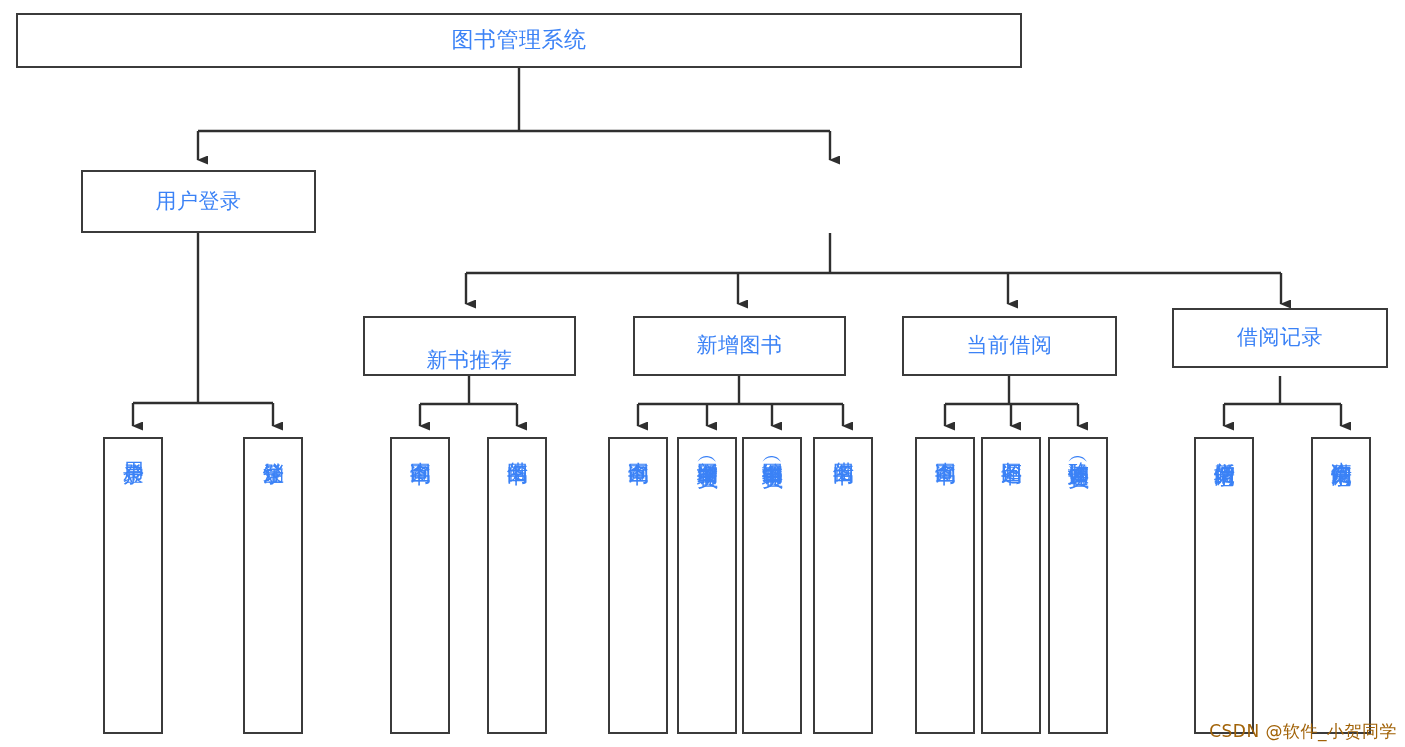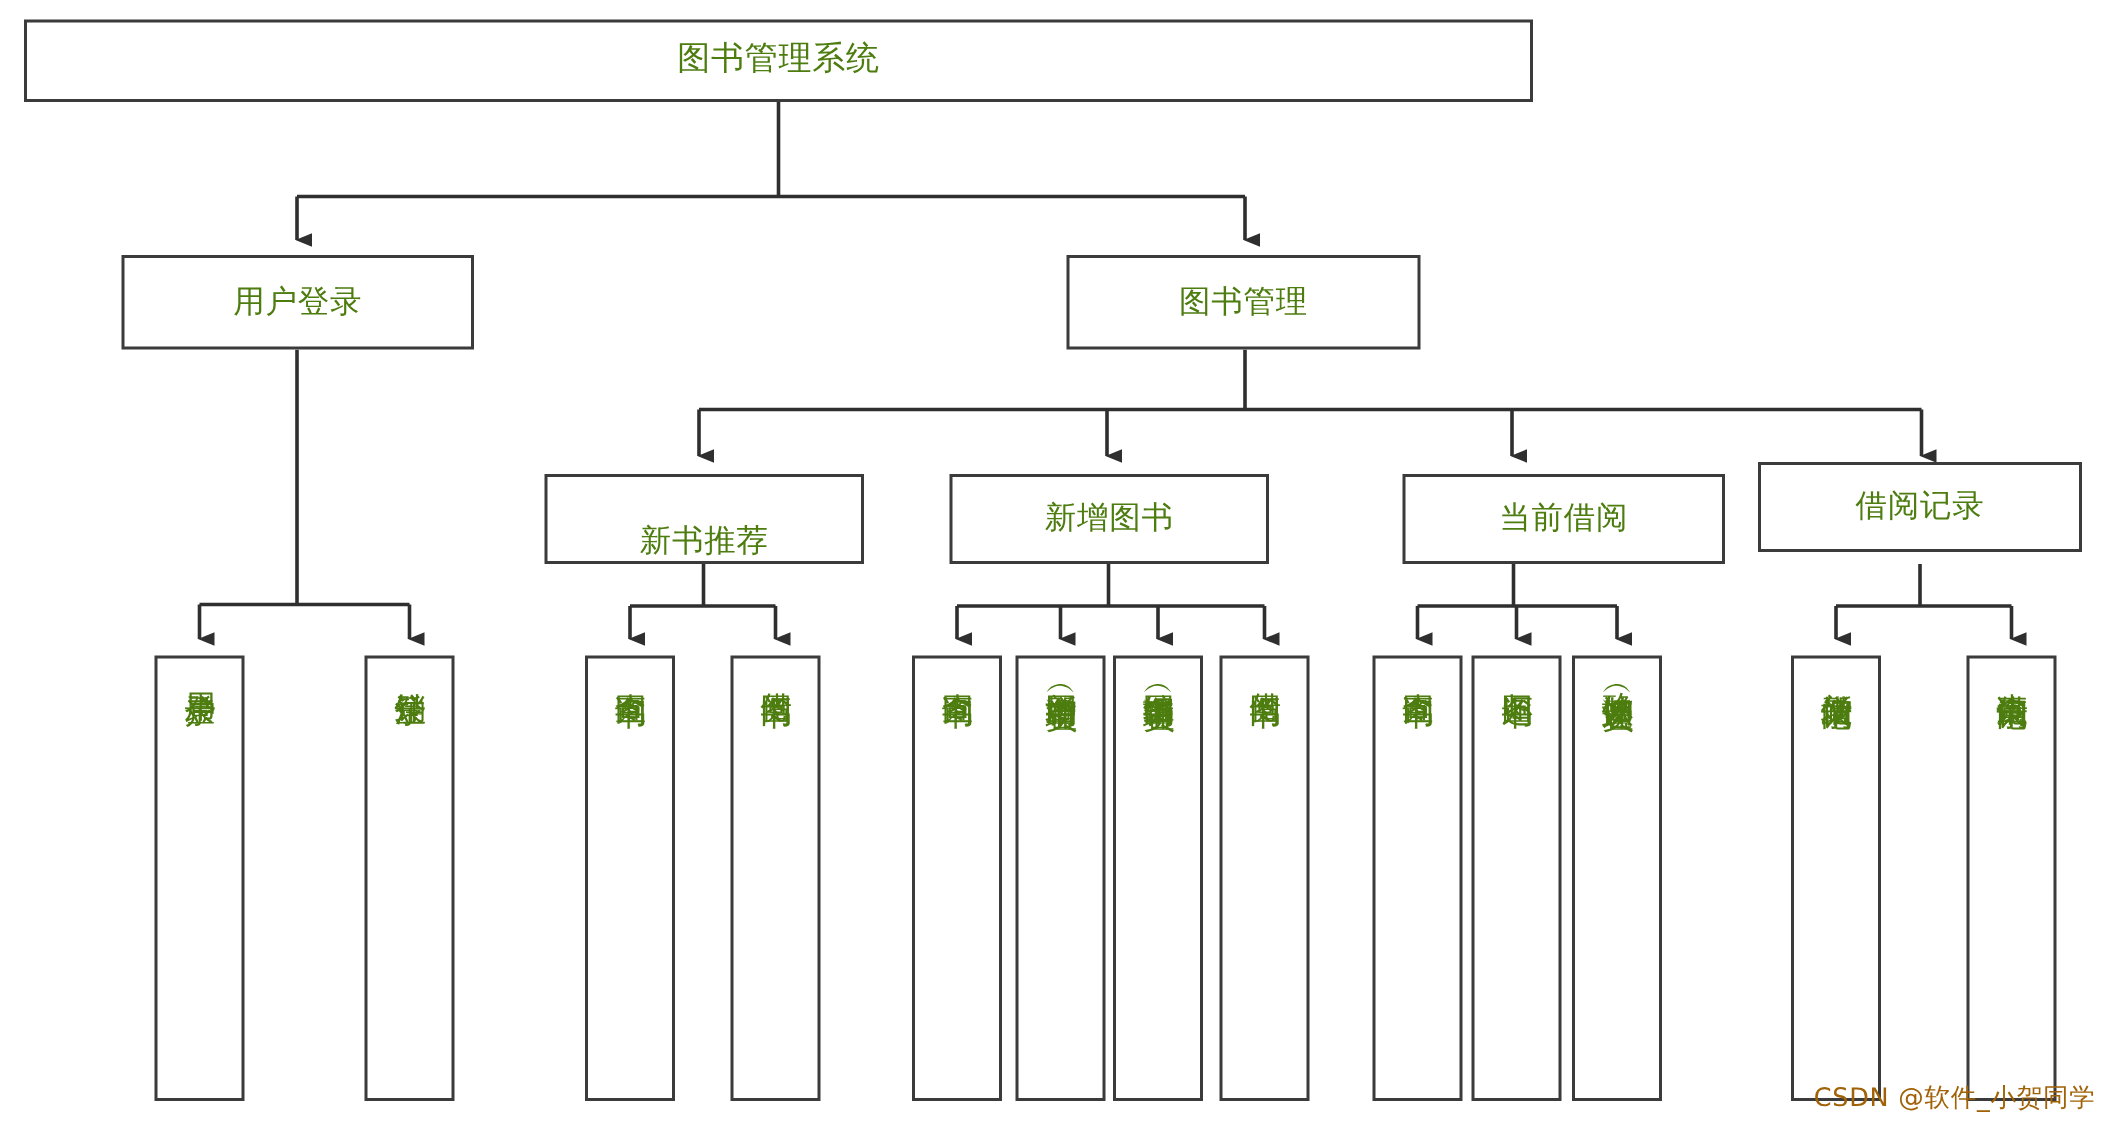--- a/index.html
+++ b/index.html
@@ -33,21 +33,21 @@
     border: 2px solid #3b3b3b;
     display: flex;
     align-items: center;
     justify-content: center;
     color: #222222;
   }
   .node .label {
     display: block;
     text-align: center;
     line-height: 1.22;
-    color: #4d7c0f;
+    color: #3b82f6;
   }
   .node.horiz .label {
     writing-mode: horizontal-tb;
     font-size: 21px;
     letter-spacing: 0.5px;
   }
   .node.vert {
     align-items: flex-start;
     justify-content: center;
     padding-top: 6px;
@@ -126,31 +126,28 @@
     </g>
   </svg>
 
   <div class="node horiz" id="root-node" style="left:16px; top:13px; width:1006px; height:55px;">
     <span class="label">图书管理系统</span>
   </div>
 
   <div class="node horiz" style="left:81px; top:170px; width:235px; height:63px;">
     <span class="label">用户登录</span>
   </div>
-  <div class="node horiz" style="left:711px; top:170px; width:236px; height:63px;">
-    <span class="label">图书管理</span>
-  </div>
 
   <div class="node horiz" style="left:363px; top:316px; width:213px; height:60px;align-items:flex-end;">
     <span class="label">新书推荐</span>
   </div>
   <div class="node horiz" style="left:633px; top:316px; width:213px; height:60px;">
     <span class="label">新增图书</span>
   </div>
-  <div class="node horiz" style="left:902px; top:316px; width:215px; height:60px;margin-left:33px;">
+  <div class="node horiz" style="left:902px; top:316px; width:215px; height:60px;">
     <span class="label">当前借阅</span>
   </div>
   <div class="node horiz" style="left:1172px; top:308px; width:216px; height:60px;">
     <span class="label">借阅记录</span>
   </div>
 
   <div class="node vert" style="left:103px; top:437px; width:60px; height:297px;">
     <span class="label">用户登录</span>
   </div>
   <div class="node vert" style="left:243px; top:437px; width:60px; height:297px;">

